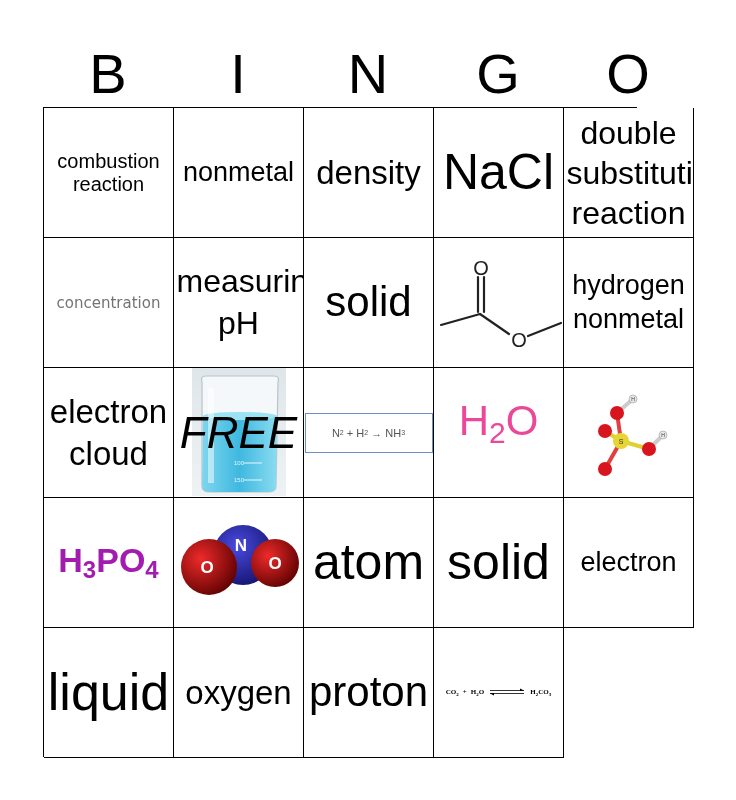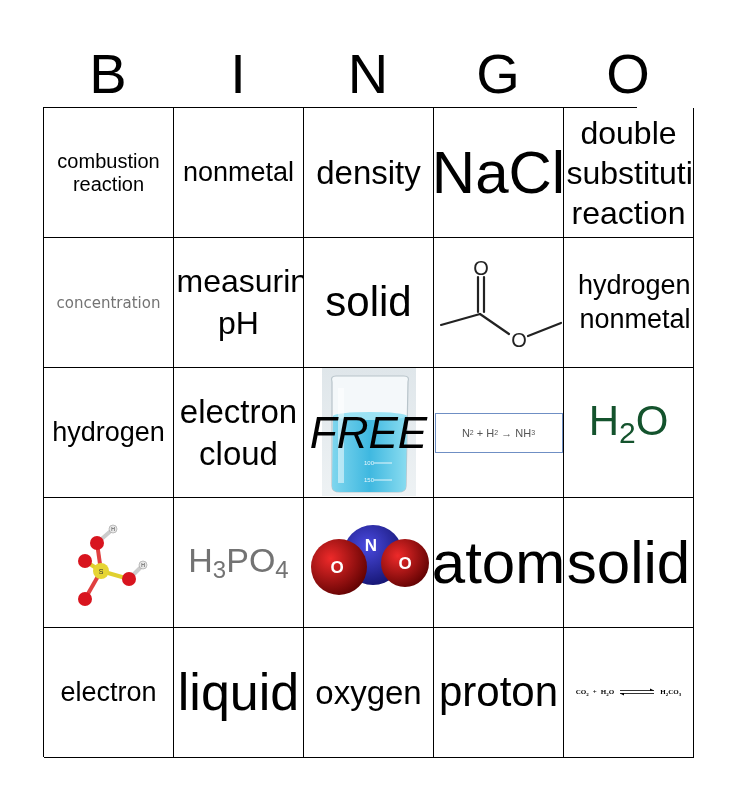--- a/index.html
+++ b/index.html
@@ -8,29 +8,29 @@
   .header { position: absolute; left: 43px; top: 40px; width: 650px; height: 68px; display: flex; }
   .header-letter { width: 130px; text-align: center; font-size: 56px; line-height: 68px; font-family: "Liberation Sans", sans-serif; }
   .grid { position: absolute; left: 43px; top: 107px; width: 594px; height: 650px;
           display: grid; grid-template-columns: repeat(5, 130px); grid-template-rows: repeat(5, 130px);
           border-top: 1.5px solid #000; border-left: 1.5px solid #000; }
   .cell { border-right: 1.5px solid #000; border-bottom: 1.5px solid #000; position: relative;
           display: flex; align-items: center; justify-content: center; text-align: center; overflow: hidden; }
   .t { font-family: "Liberation Sans", sans-serif; line-height: 1.15; }
   .s20 { font-size: 20px; }
   .s22 { font-size: 32px; line-height: 1.4; }
-  .s26 { font-size: 27px; text-align: right; }
+  .s26 { font-size: 27px; }
   .s30 { font-size: 33px; }
   .s36 { font-size: 42px; }
-  .s46 { font-size: 60px; text-align: right; }
+  .s46 { font-size: 50px; text-align: right; }
   .s50 { font-size: 52px; }
   .conc { font-family: "DejaVu Sans", sans-serif; font-size: 15px; color: #737373; }
-  .formula { font-family: "Liberation Sans", sans-serif; font-size: 34px; color: #737373; }
+  .formula { font-family: "Liberation Sans", sans-serif; font-size: 34px; color: #a21caf; font-weight: bold; }
   .formula sub { font-size: 24px; vertical-align: -6px; }
-  .h2o { font-size: 42px; color: #14532d; }
+  .h2o { font-size: 42px; color: #ec4899; }
   .h2o sub { font-size: 30px; vertical-align: -8px; }
   .eq-box { width: 128px; height: 40px; border: 1.5px solid #6f8fc4; display: flex; align-items: center; justify-content: center;
             font-size: 11px; color: #555; font-family: "Liberation Sans", sans-serif; }
   .eq-box sub { font-size: 7px; }
   .eq2 { font-family: "Liberation Serif", serif; font-size: 7px; font-weight: bold; display: flex; align-items: center; gap: 4px; white-space: nowrap; }
   .eq2 sub { font-size: 5px; }
   .beaker { position: absolute; left: 18px; top: 0; width: 94px; height: 128px; }
   .free { position: relative; font-size: 44px; font-family: "Liberation Sans", sans-serif; z-index: 2; font-style: italic; }
 </style>
 </head>
@@ -81,23 +81,20 @@
         <line x1="49" y1="73" x2="49" y2="38"></line>
       </g>
       <text x="46" y="36" font-family="Liberation Sans, sans-serif" font-size="20" text-anchor="middle" fill="#222">O</text>
       <text x="84" y="108" font-family="Liberation Sans, sans-serif" font-size="20" text-anchor="middle" fill="#222">O</text>
     </svg>
   </div>
   <div class="cell">
       <span class="t s26" style="width:124px;line-height:1.25;">hydrogen nonmetal</span>
     </div>
 
-  <div class="cell">
-      <span class="t s26">hydrogen</span>
-    </div>
   <div class="cell">
       <span class="t s30" style="width:124px;line-height:1.25;">electron cloud</span>
     </div>
   <div class="cell">
     <svg class="beaker" viewBox="0 0 94 128" preserveAspectRatio="none">
       <defs>
         <linearGradient id="bg" x1="0" y1="0" x2="0" y2="1">
           <stop offset="0" stop-color="#dfe6ea"></stop>
           <stop offset="1" stop-color="#eef2f4"></stop>
         </linearGradient>

